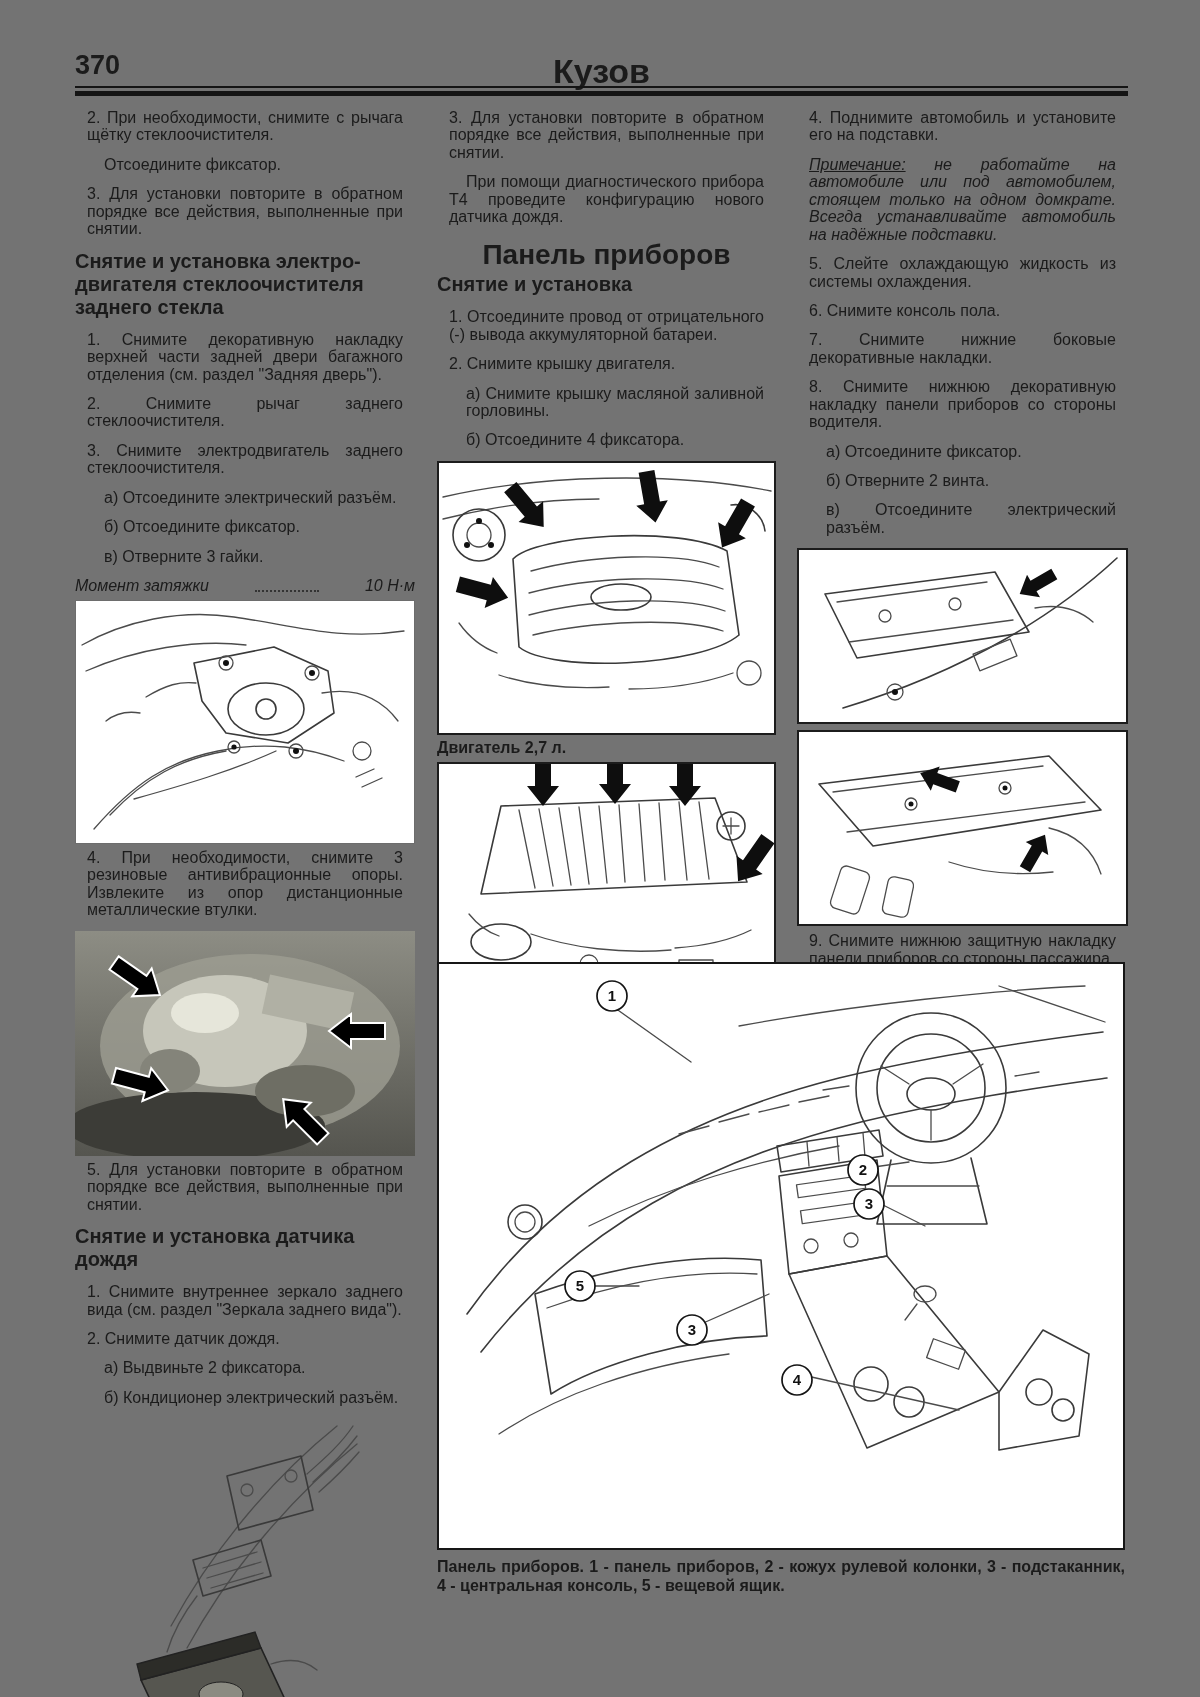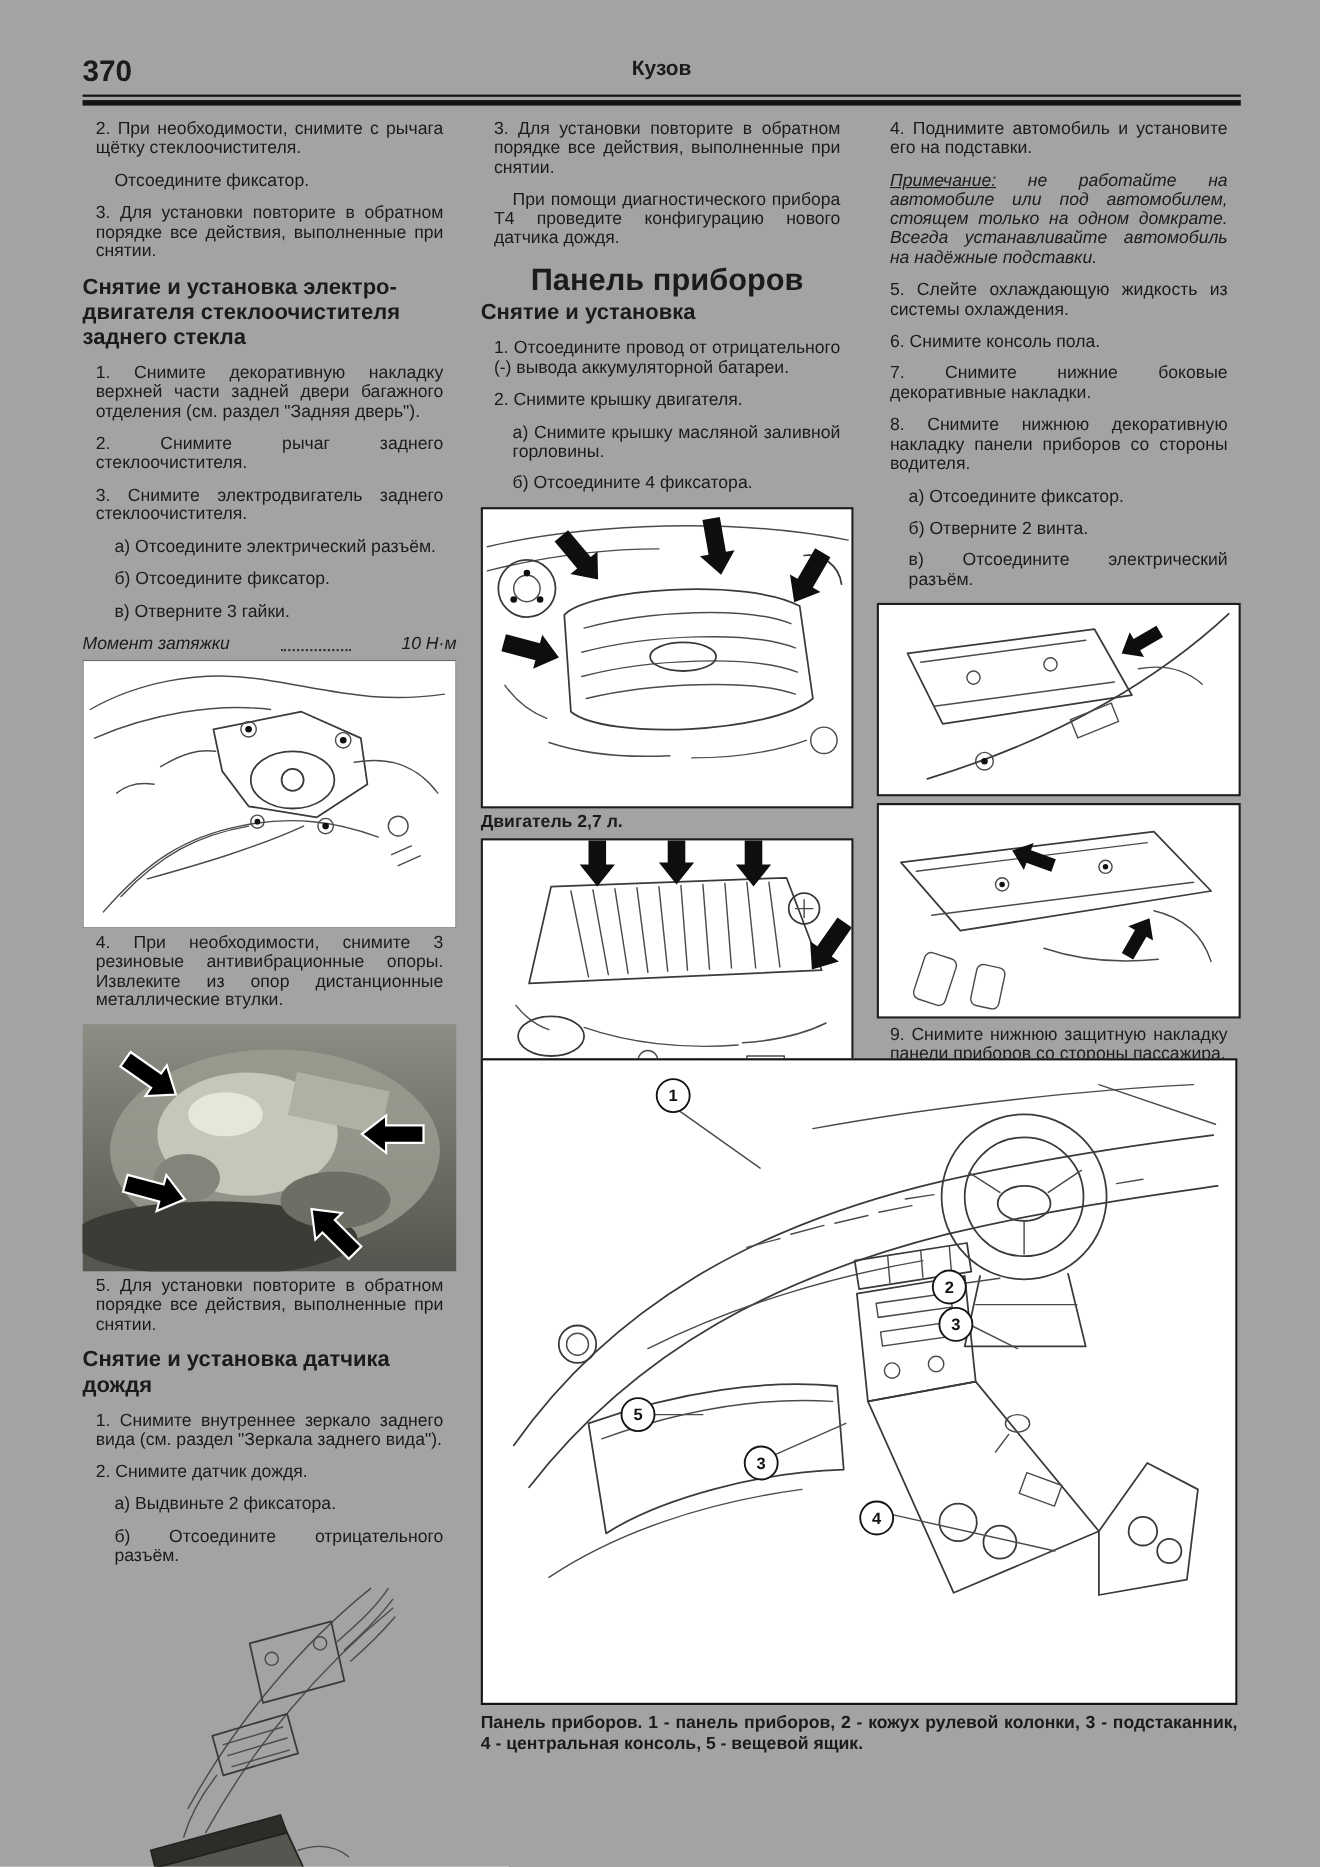--- a/index.html
+++ b/index.html
@@ -1,22 +1,22 @@
 <!DOCTYPE html>
 <html><head>
 <meta charset="utf-8">
 <style>
   html,body{margin:0;padding:0;background:#e9e9e6;}
-  .page{position:relative;width:1200px;height:1697px;background:#a3a3a3;
+  .page{position:relative;width:1200px;height:1697px;background:#737373;
         font-family:"Liberation Sans",sans-serif;color:#1b1b1b;overflow:hidden;}
 
   
   .pagenum{position:absolute;left:75px;top:50px;font-size:27px;font-weight:bold;}
   .chapter{position:absolute;left:75px;top:52px;width:1053px;text-align:center;
-           font-size:19px;font-weight:bold;}
+           font-size:34px;font-weight:bold;}
   .rule-thin{position:absolute;left:75px;top:86px;width:1053px;height:2px;background:#141414;}
   .rule-thick{position:absolute;left:75px;top:91px;width:1053px;height:5px;background:#141414;}
 
   
   .col{position:absolute;top:97px;}
   #c1{left:75px;width:340px;}
   #c2{left:437px;width:339px;}
   #c3{left:797px;width:331px;}
 
   p{margin:12px;font-size:16px;line-height:1.09;text-align:justify;}
@@ -141,21 +141,21 @@
       </svg>
     </figure>
 
     <p style="margin-top:5px;">5. Для установки повторите в обратном порядке все действия, выполненные при снятии.</p>
 
     <div class="h2">Снятие и установка датчика дождя</div>
 
     <p>1. Снимите внутреннее зеркало заднего вида (см. раздел "Зеркала заднего вида").</p>
     <p>2. Снимите датчик дождя.</p>
     <p class="sub">а) Выдвиньте 2 фиксатора.</p>
-    <p class="sub">б) Отсоедините отрицательного разъём.</p>
+    <p class="sub">б) Кондиционер электрический разъём.</p>
 
     <figure class="figwrap">
       <svg width="290" height="400" viewBox="0 0 290 400">
         <path class="ink" d="M262,8 C200,58 140,128 96,208"></path>
         <path class="ink" d="M282,26 C216,80 156,150 112,230"></path>
         <path class="ink2" d="M152,58 L226,38 L238,92 L164,112 Z"></path>
         <circle class="ink" cx="172" cy="72" r="6"></circle>
           <circle class="ink" cx="216" cy="58" r="6"></circle>
         <path class="ink" d="M232,56 C250,40 266,26 278,8 M238,64 C256,48 270,34 282,18 M244,74 C260,60 272,48 284,34"></path>
         <path class="ink2" d="M118,142 L186,122 L196,158 L128,178 Z"></path>

